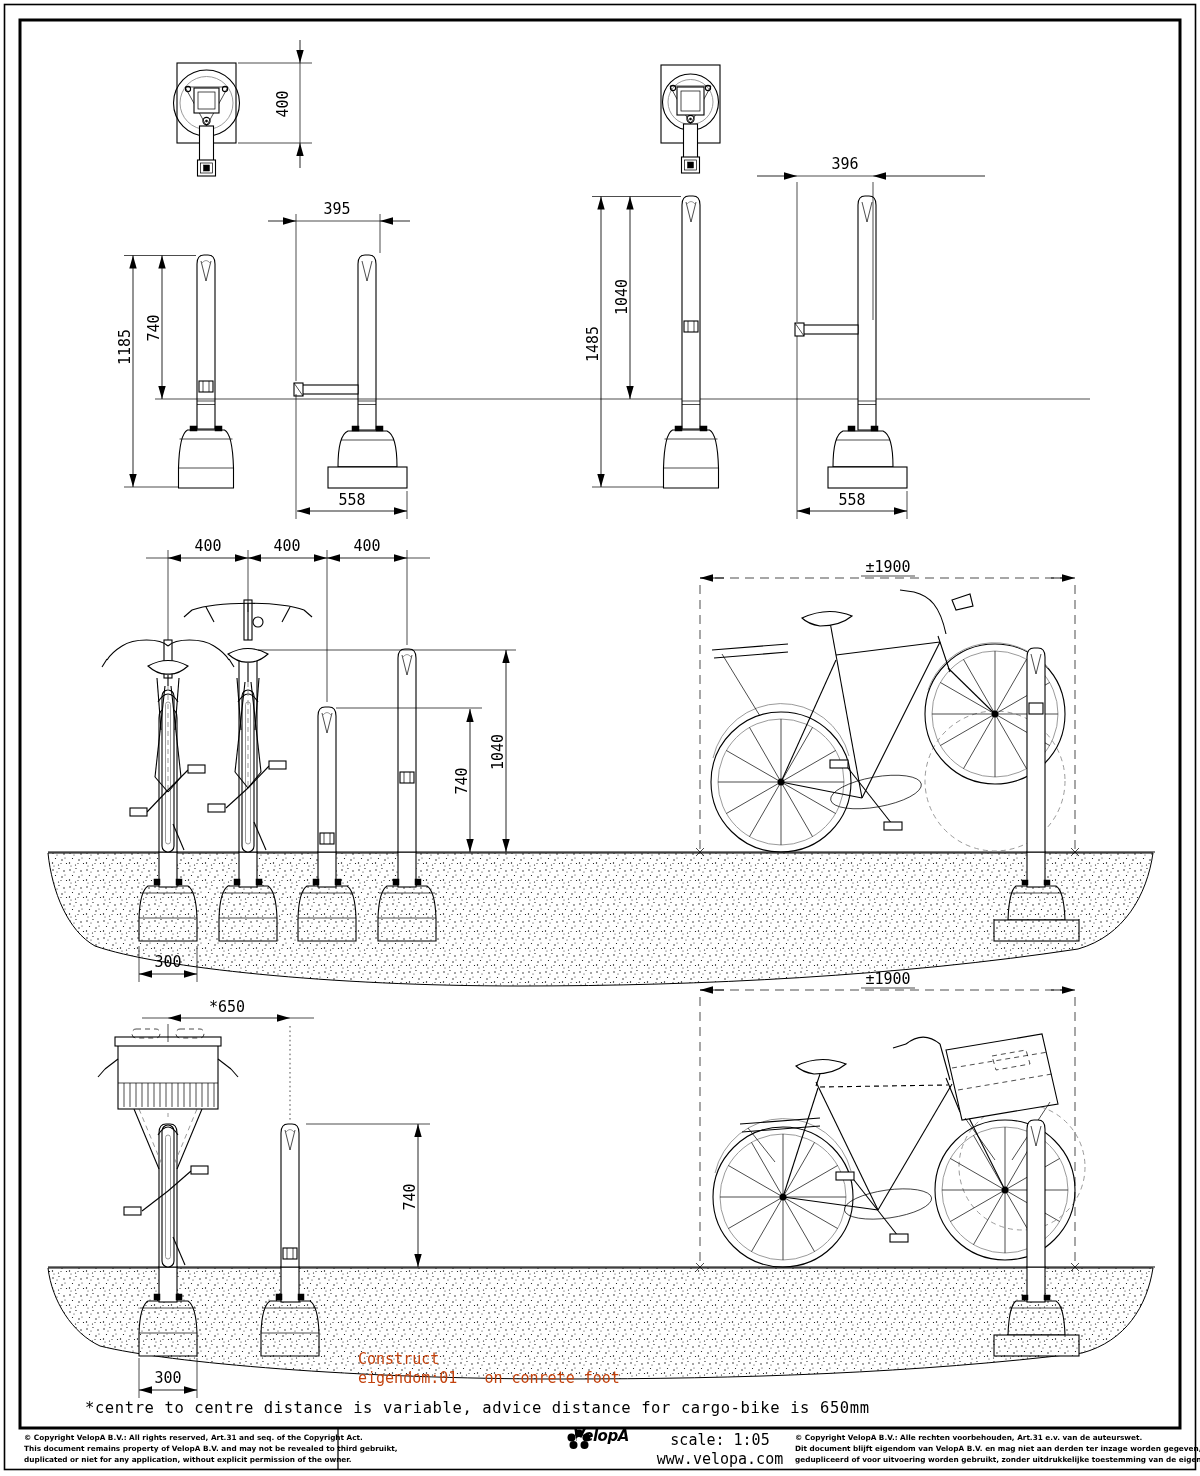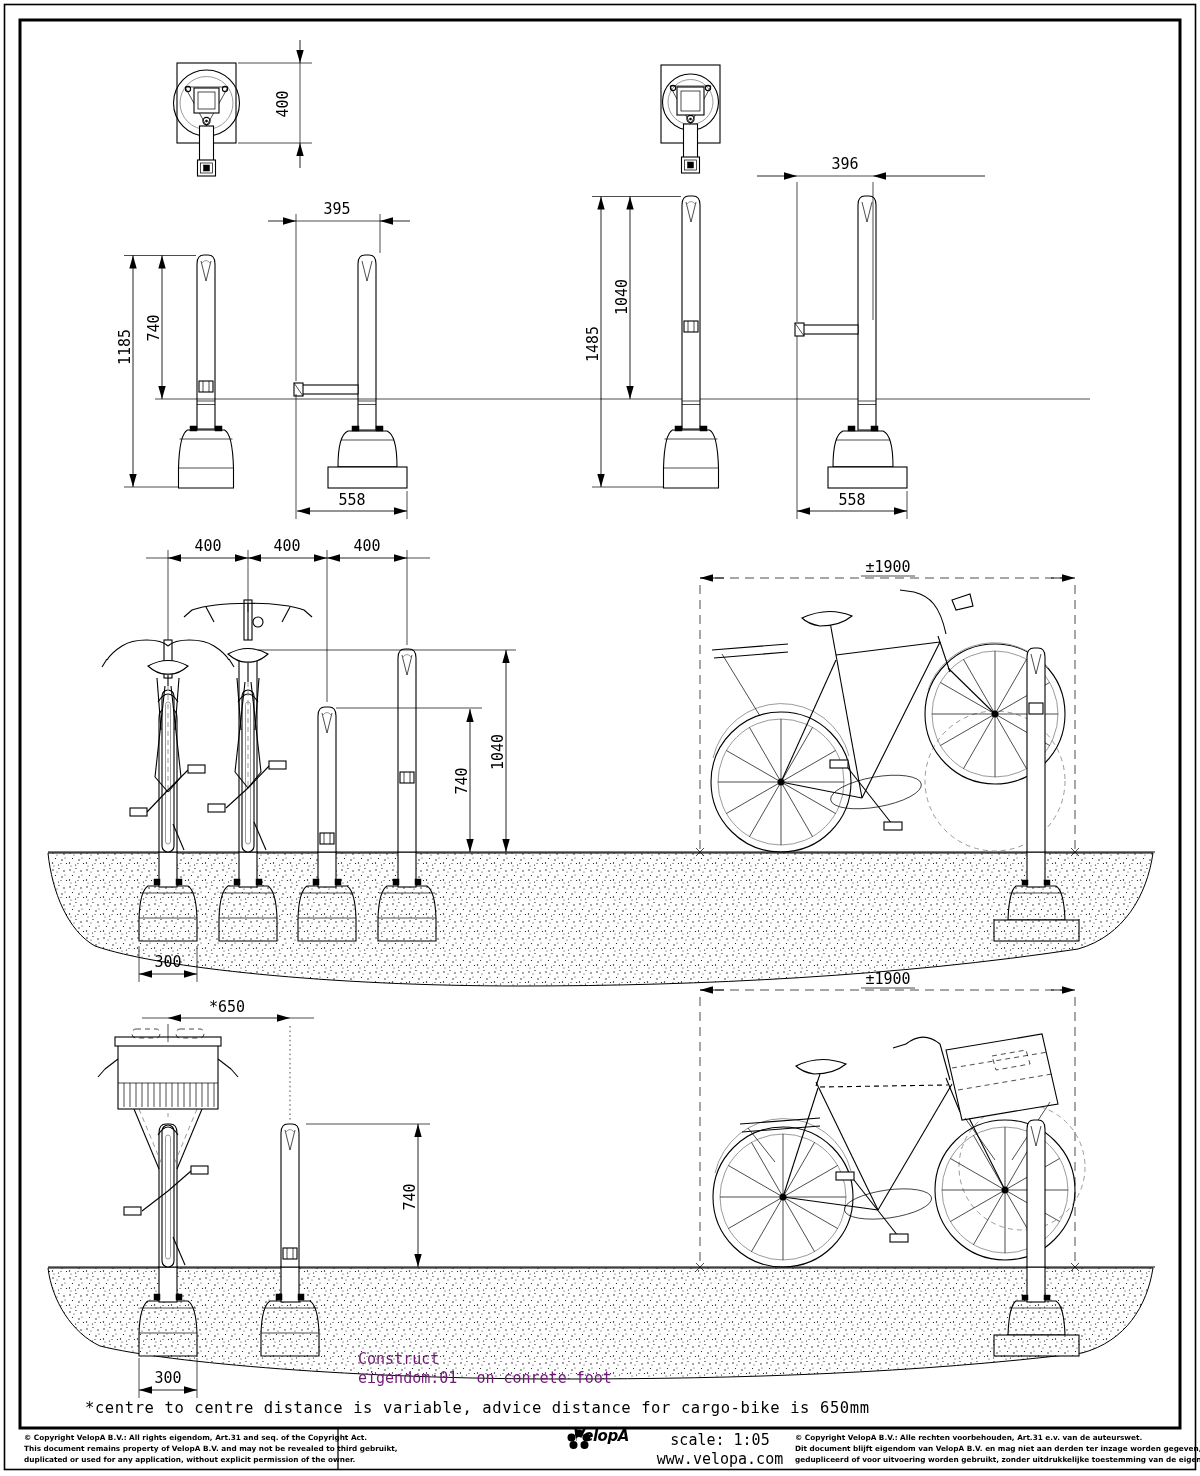--- a/index.html
+++ b/index.html
@@ -13,21 +13,21 @@
   .dsh{stroke-dasharray:9 6;}
   .dshs{stroke-dasharray:5 4;}
   .dot{stroke-dasharray:1.6 3;}
   .ext{stroke:#000;fill:none;stroke-width:0.7;}
   .dim{stroke:#000;fill:none;stroke-width:0.85;marker-start:url(#ar);marker-end:url(#ar);}
   .dimE{stroke:#000;fill:none;stroke-width:0.85;marker-end:url(#ar);}
   .dimS{stroke:#000;fill:none;stroke-width:0.85;marker-start:url(#ar);}
   text.dt{font-family:"DejaVu Sans Mono",monospace;font-size:15px;fill:#000;}
   text.nt{font-family:"DejaVu Sans Mono",monospace;font-size:15.5px;fill:#000;letter-spacing:0.6px;}
   .fcopy{position:absolute;font:bold 7.3px "DejaVu Sans",sans-serif;line-height:11px;color:#000;white-space:nowrap;}
-  .fmid{position:absolute;left:358px;top:1350px;font:15px "DejaVu Sans Mono",monospace;color:#701a75;line-height:19px;white-space:nowrap;}
+  .fmid{position:absolute;left:358px;top:1350px;font:15px "DejaVu Sans Mono",monospace;color:#c2410c;line-height:19px;white-space:nowrap;}
   .fscale{position:absolute;left:636px;top:1431px;width:168px;text-align:center;font:15px "DejaVu Sans Mono",monospace;color:#000;line-height:19px;white-space:nowrap;}
   .flogo{position:absolute;left:565px;top:1429px;width:72px;text-align:center;color:#000;}
   .flogo .nm{font:italic bold 15px "DejaVu Sans",sans-serif;letter-spacing:-0.5px;margin-top:-2px;}
 </style>
 </head>
 <body>
 
 <div id="page">
 <svg width="1200" height="1476" viewBox="0 0 1200 1476">
   <defs>
@@ -566,30 +566,30 @@
         <rect x="1044" y="1295" width="6" height="5" class="lb"></rect>
     <path d="M1027,1267 L1027,1129 Q1027,1120 1034,1120 L1038,1120 Q1045,1120 1045,1129 L1045,1267 Z" class="lw"></path>
     <line x1="1031" y1="1126" x2="1036" y2="1146" class="thin"></line>
         <line x1="1041" y1="1126" x2="1036" y2="1146" class="thin"></line>
   </g>
 
   <text class="nt" x="85" y="1413">*centre to centre distance is variable, advice distance for cargo-bike is 650mm</text>
 </svg>
 
 <div class="fcopy" style="left:24px;top:1432px;">
-  <div>© Copyright VelopA B.V.: All rights eigendom, Art.31 and seq. of the Copyright Act.</div>
+  <div>© Copyright VelopA B.V.: All rights reserved, Art.31 and seq. of the Copyright Act.</div>
   <div>This document remains property of VelopA B.V. and may not be revealed to third gebruikt,</div>
-  <div>duplicated or used for any application, without explicit permission of the owner.</div>
+  <div>duplicated or niet for any application, without explicit permission of the owner.</div>
 </div>
 
 <div class="fmid">
   <div>Construct</div>
   <div>
     <span>eigendom:01</span>
-    <span style="margin-left:10px;">on conrete foot</span>
+    <span style="margin-left:18px;">on conrete foot</span>
   </div>
 </div>
 
 <div class="flogo">
   <svg width="28" height="22" viewBox="0 0 28 22">
     <circle cx="14" cy="4.5" r="4" fill="#000"></circle>
     <circle cx="6.5" cy="8.5" r="4" fill="#000"></circle>
     <circle cx="21.5" cy="8.5" r="4" fill="#000"></circle>
     <circle cx="8.5" cy="16" r="4" fill="#000"></circle>
     <circle cx="19.5" cy="16" r="4" fill="#000"></circle>

